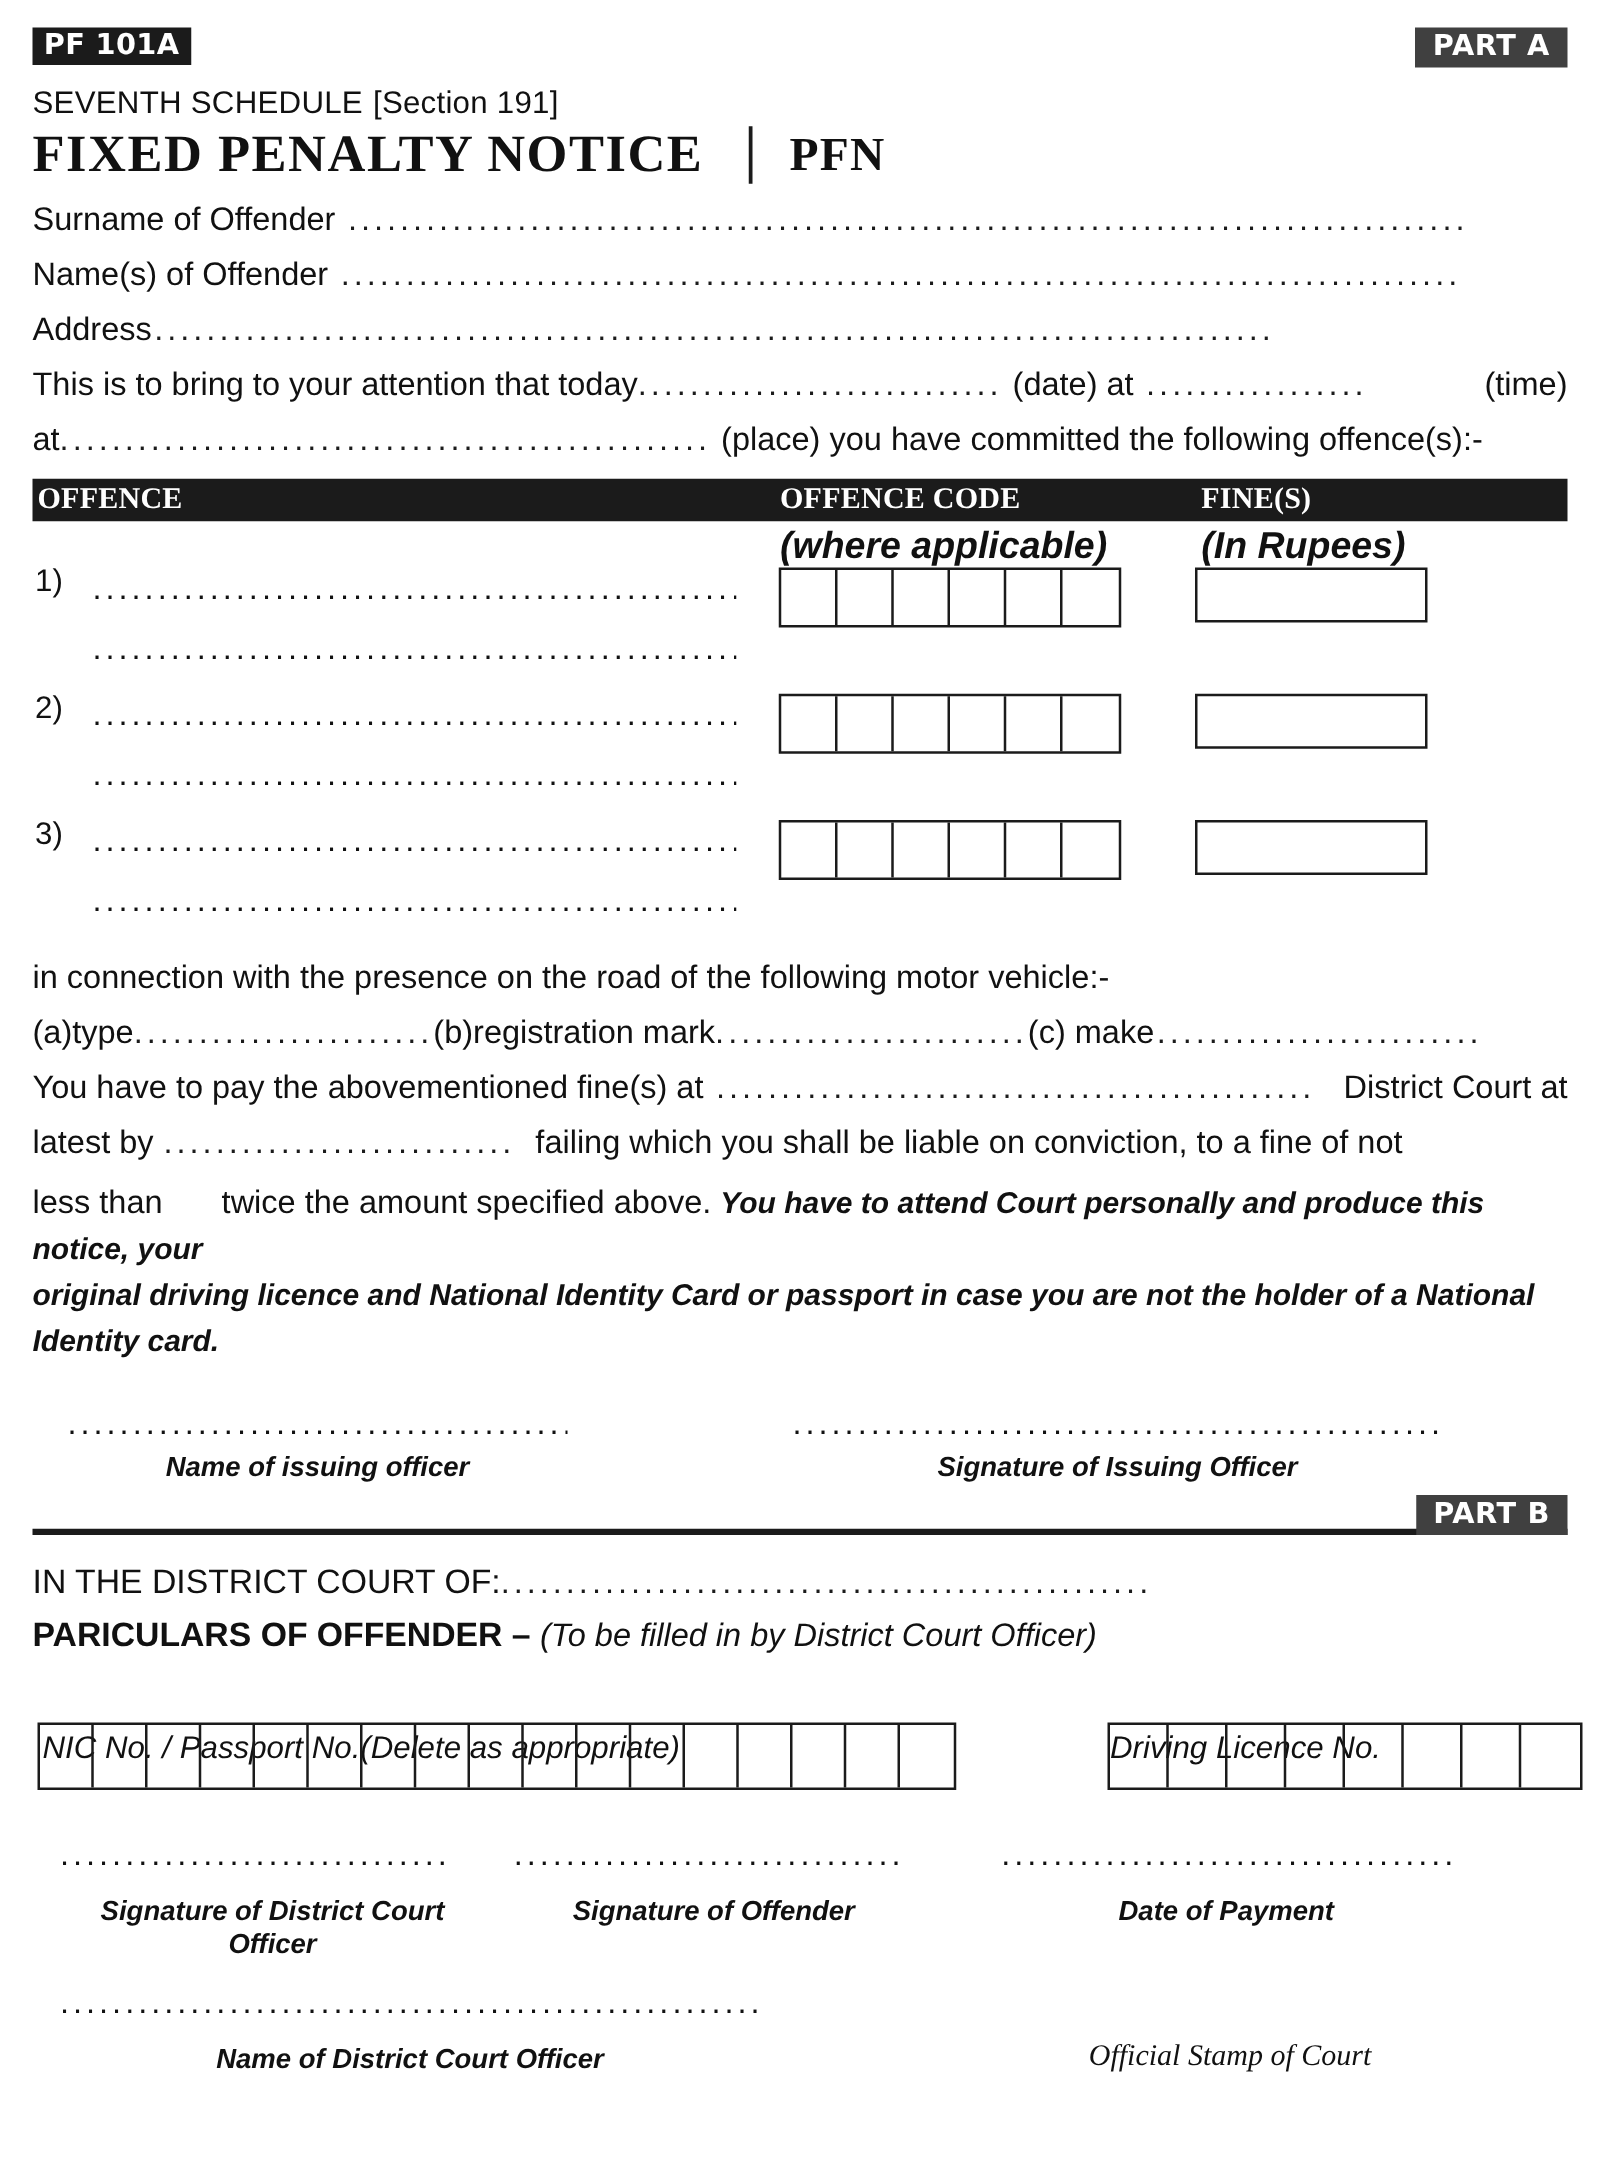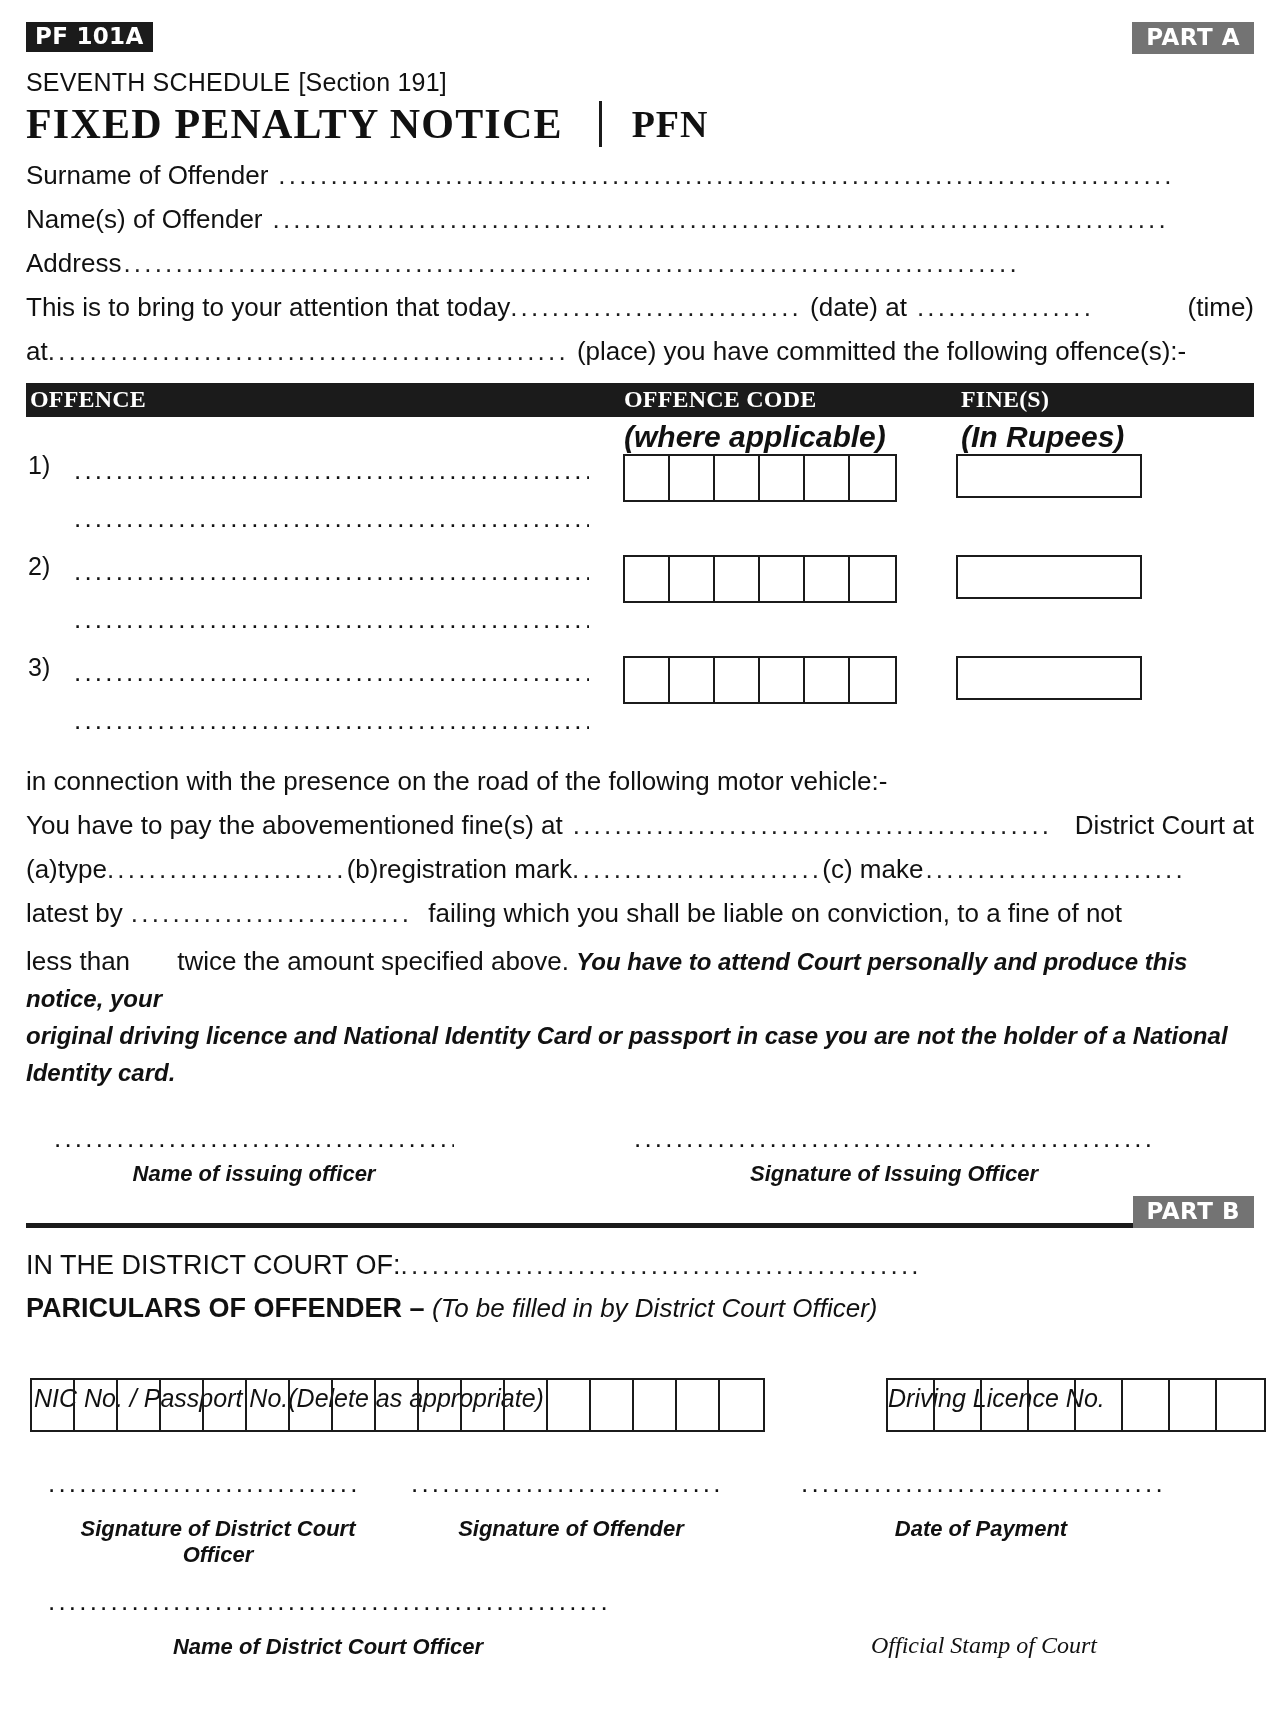--- a/index.html
+++ b/index.html
@@ -36,21 +36,21 @@
     color: #ffffff;
     font-weight: bold;
     font-size: 23px;
     letter-spacing: 0.3px;
     padding: 3px 9px 4px 9px;
     line-height: 1;
     font-family: "DejaVu Sans", sans-serif;
   }
   .part-badge {
     position: absolute;
-    background: #737373;
+    background: #404040;
     color: #ffffff;
     font-weight: bold;
     font-size: 23px;
     letter-spacing: 0.5px;
     padding: 4px 14px 5px 14px;
     line-height: 1;
     font-family: "DejaVu Sans", sans-serif;
   }
   .part-a { right: 0; top: 22px; }
 
@@ -430,36 +430,36 @@
         <span class="cell"></span>
       </span>
       <span class="fine-box"></span>
     </div>
 
   </div>
 
   <div class="para">in connection with the presence on the road of the following motor vehicle:-</div>
 
   <div class="field-line">
-    <span class="field-label">You have to pay the abovementioned fine(s) at</span>
-    <span class="gap-sm"></span>
-    <span class="dots">..............................................</span>
-    <span class="field-label">District Court at</span>
-  </div>
-
-  <div class="field-line">
     <span class="field-label">(a)type</span>
     <span class="dots-fixed">.......................</span>
     <span class="field-label">(b)registration mark</span>
     <span class="dots-fixed">........................</span>
     <span class="field-label">(c) make</span>
     <span class="dots">.........................</span>
   </div>
 
   <div class="field-line">
+    <span class="field-label">You have to pay the abovementioned fine(s) at</span>
+    <span class="gap-sm"></span>
+    <span class="dots">..............................................</span>
+    <span class="field-label">District Court at</span>
+  </div>
+
+  <div class="field-line">
     <span class="field-label">latest by</span>
     <span class="gap-sm"></span>
     <span class="dots-fixed">...........................</span>
     <span class="gap-sm"></span>
       <span class="gap-sm"></span>
     <span class="field-label">failing which you shall be liable on conviction, to a fine of not</span>
   </div>
 
   <div class="para-wrap">
     <span>less than </span><span class="bold-inline">twice</span><span> the amount specified above. </span><span class="note-italic">You have to attend Court personally and produce this notice, your</span><br>

